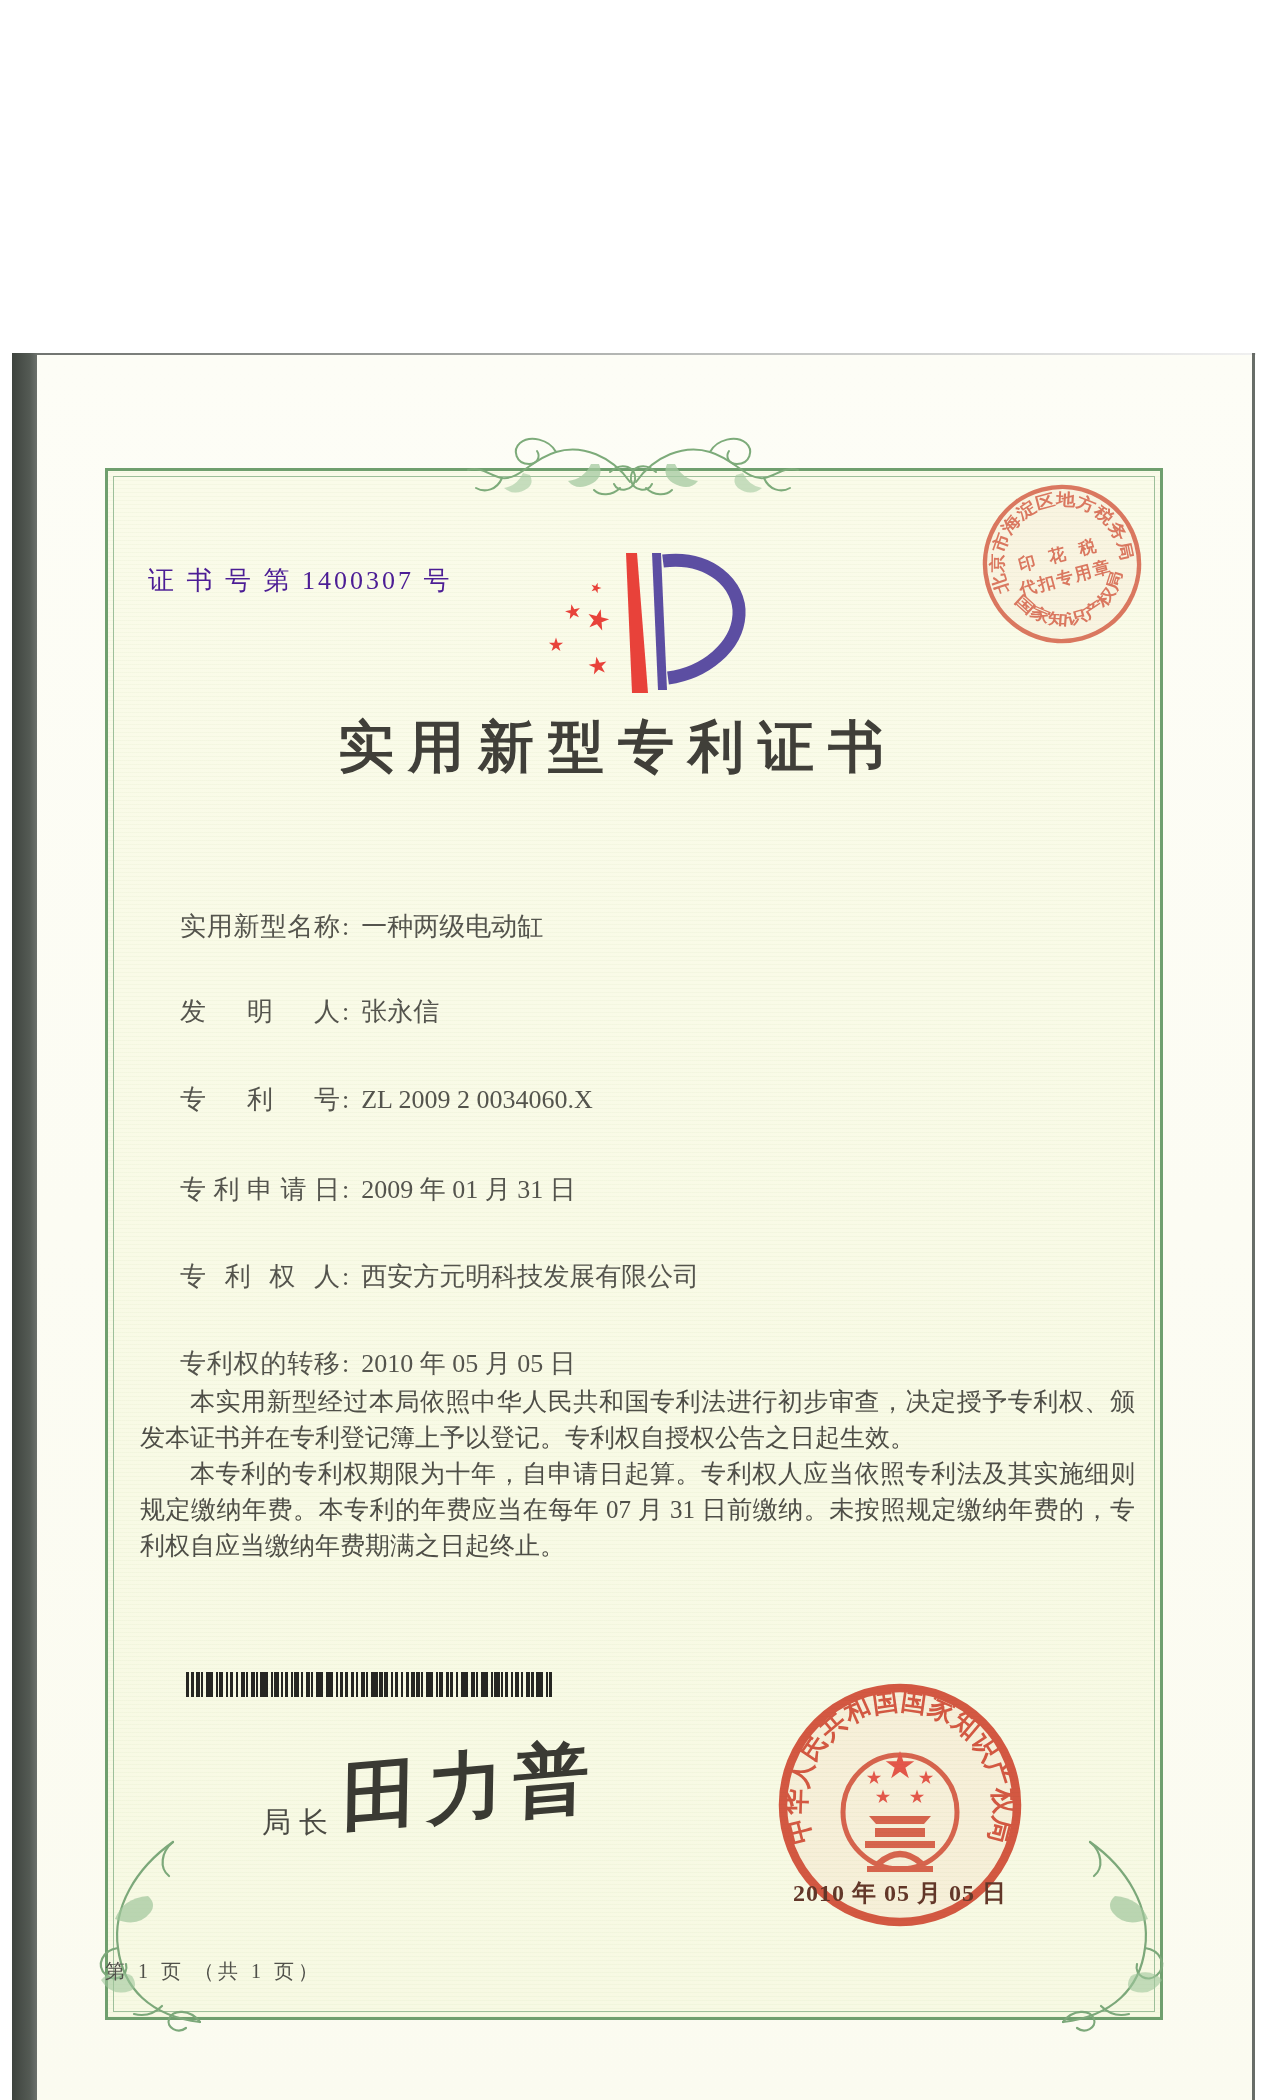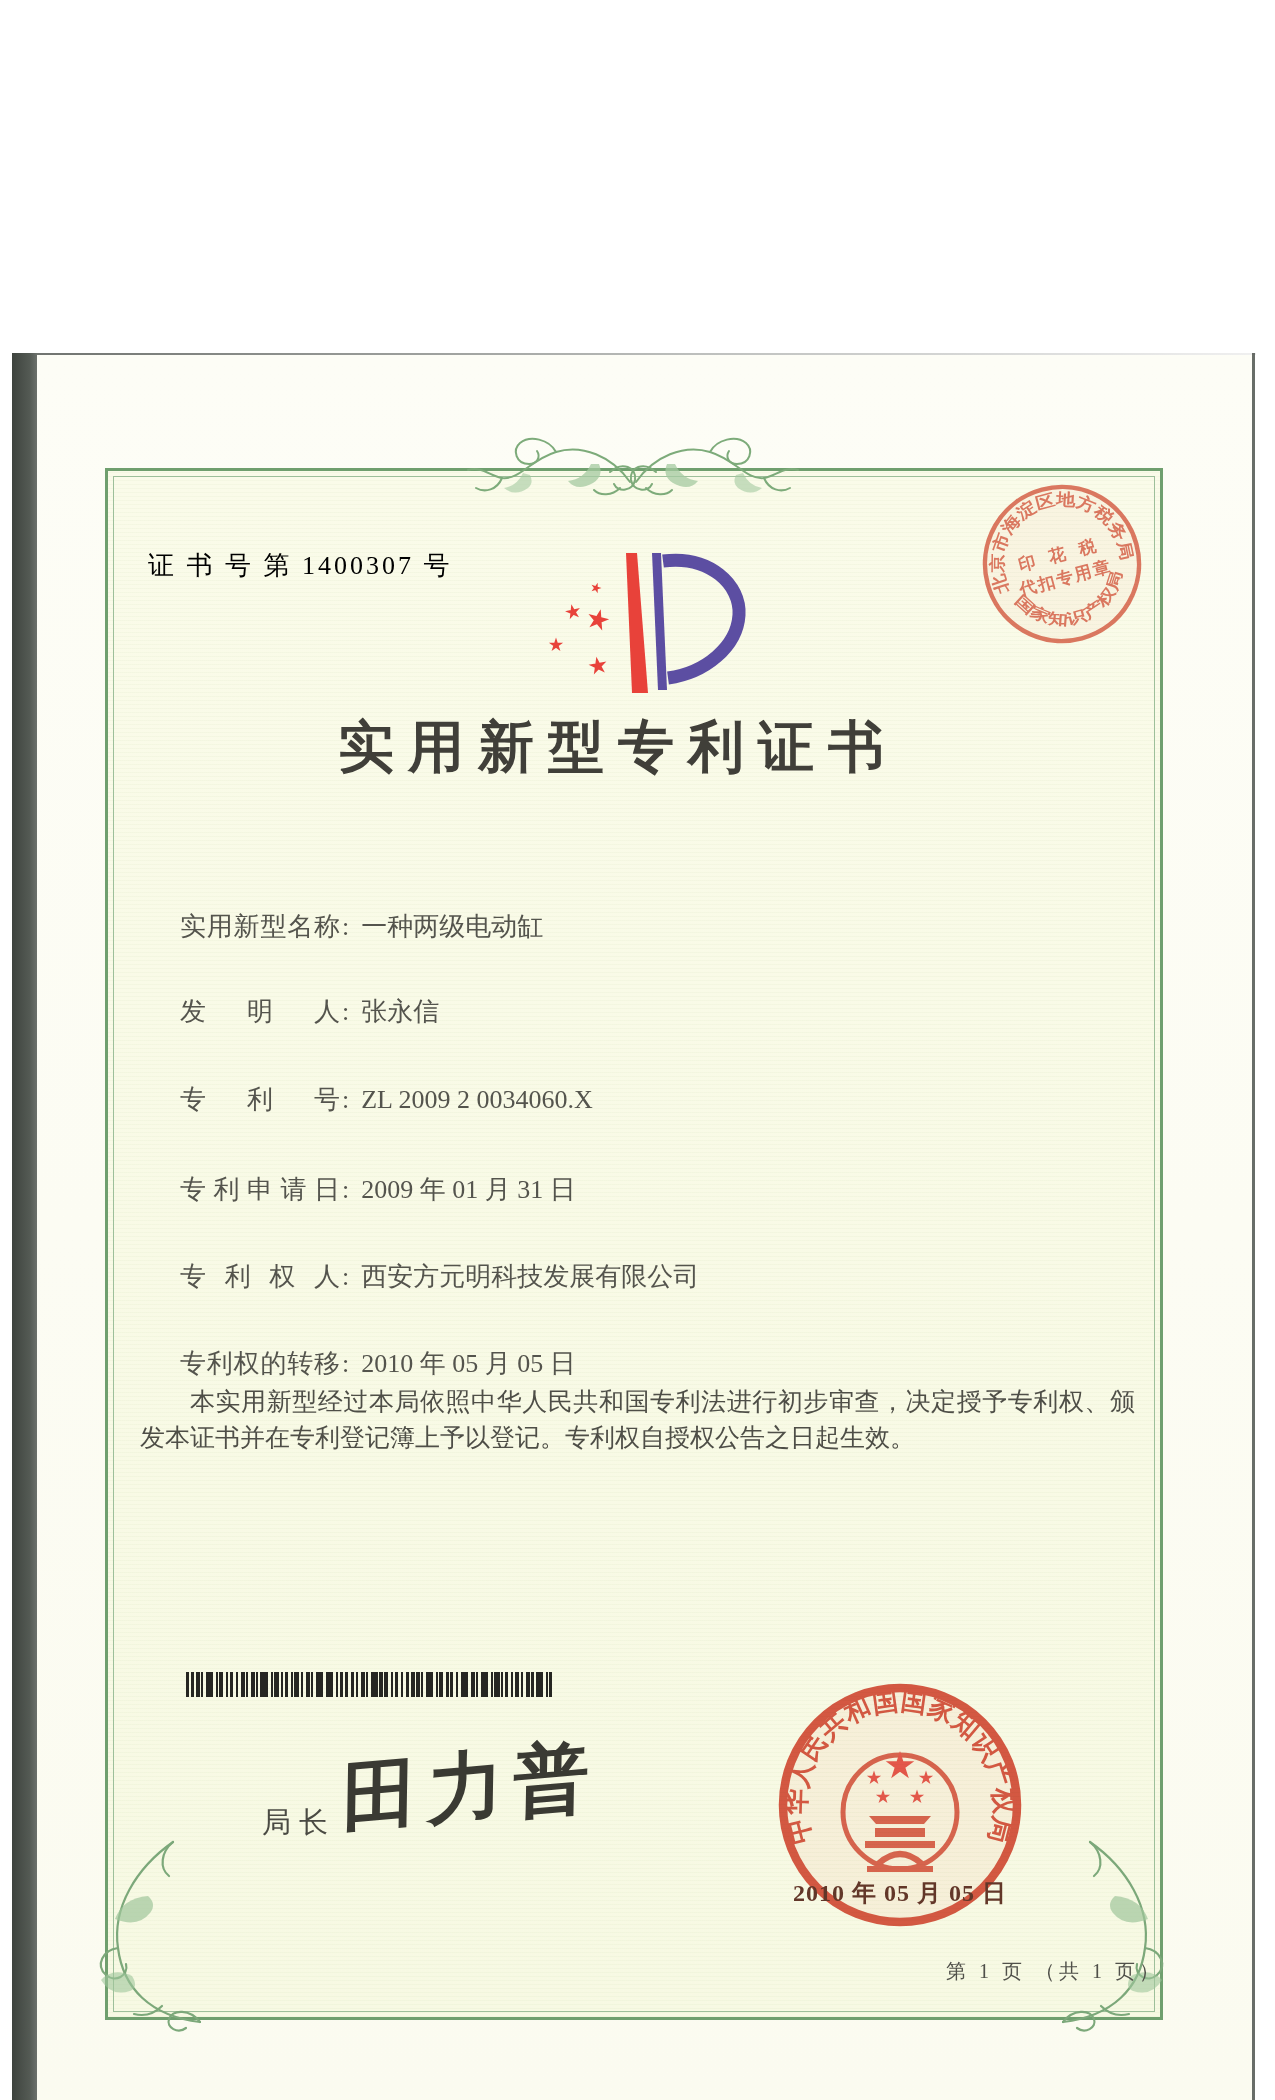--- a/index.html
+++ b/index.html
@@ -15,21 +15,21 @@
     background:linear-gradient(180deg,#fdfdf6,#fbfbf0);}
   
   .frame-outer{position:absolute;left:105px;top:468px;width:1058px;height:1552px;box-sizing:border-box;
     border:3px solid #6f9f6e;
     background:
       repeating-linear-gradient(0deg, rgba(170,195,140,.07) 0 1px, rgba(0,0,0,0) 1px 4px),
       linear-gradient(180deg,#fafbe9,#f7f9e3);}
   .frame-inner{position:absolute;inset:5px;border:1px solid #9dbf9a;}
   .orn{position:absolute;}
   
-  .cert-no{position:absolute;left:148px;top:548px;font-size:26px;letter-spacing:3px;color:#000000;text-align:right;}
+  .cert-no{position:absolute;left:148px;top:563px;font-size:26px;letter-spacing:3px;color:#4c1d95;text-align:right;}
   .logo{position:absolute;left:505px;top:545px;width:250px;height:160px;}
   .title{position:absolute;left:89px;top:710px;width:1058px;text-align:center;
     font-size:56px;font-weight:bold;letter-spacing:14px;color:#403f39;}
   .fields{position:absolute;left:180px;top:885px;width:900px;}
   .field-row{position:absolute;left:0;font-size:26px;color:#54544d;white-space:nowrap;margin-top:24px;}
   .field-label{display:inline-block;width:160px;text-align:justify;text-align-last:justify;}
   .field-colon{display:inline-block;margin:0 12px 0 2px;}
   .f0{top:0;} .f1{top:85px;} .f2{top:173px;} .f3{top:263px;} .f4{top:350px;} .f5{top:437px;}
   .bodytext{position:absolute;left:140px;top:1384px;width:995px;font-size:25px;line-height:36px;
     color:#4e4e47;text-align:justify;}
@@ -38,21 +38,21 @@
     background:
       repeating-linear-gradient(90deg,#262622 0 2px,rgba(0,0,0,0) 2px 5px),
       repeating-linear-gradient(90deg,#262622 0 3px,rgba(0,0,0,0) 3px 11px),
       repeating-linear-gradient(90deg,rgba(0,0,0,0) 0 6px,#262622 6px 8px,rgba(0,0,0,0) 8px 17px);}
   .sig-title{position:absolute;left:262px;top:1803px;font-size:29px;color:#4a4a43;letter-spacing:8px;}
   .sig-name{position:absolute;left:342px;top:1748px;font-size:76px;font-weight:bold;color:#3a3a33;
     letter-spacing:10px;transform:rotate(-5deg) skewX(-6deg);transform-origin:left center;white-space:nowrap;}
   .seal-main{position:absolute;left:775px;top:1680px;width:250px;height:250px;mix-blend-mode:multiply;opacity:.95;}
   .seal-tax{position:absolute;left:978px;top:480px;width:168px;height:168px;
     transform:rotate(-15deg);mix-blend-mode:multiply;opacity:.9;}
-  .footer{position:absolute;left:105px;top:1958px;width:1058px;text-align:right;
+  .footer{position:absolute;left:105px;top:1958px;width:1058px;text-align:left;
     font-size:20px;letter-spacing:4px;color:#50504a;}
 </style>
 </head>
 <body>
 
 <div id="stage">
 
   <div class="scan-top-line"></div>
   <div class="scan-left-strip"></div>
   <div class="scan-right-line"></div>
@@ -125,20 +125,21 @@
     <div class="field-row f4">
       <span class="field-label">专利权人</span><span class="field-colon">:</span><span>西安方元明科技发展有限公司</span>
     </div>
     <div class="field-row f5">
       <span class="field-label">专利权的转移</span><span class="field-colon">:</span><span>2010 年 05 月 05 日</span>
     </div>
   </div>
 
   <div class="bodytext">
     <p>本实用新型经过本局依照中华人民共和国专利法进行初步审查，决定授予专利权、颁发本证书并在专利登记簿上予以登记。专利权自授权公告之日起生效。</p>
+    <p>本专利的专利权期限为十年，自申请日起算。专利权人应当依照专利法及其实施细则规定缴纳年费。本专利的年费应当在每年 07 月 31 日前缴纳。未按照规定缴纳年费的，专利权自应当缴纳年费期满之日起终止。</p>
   </div>
 
   <div class="barcode"></div>
 
   <div class="sig-title">局长</div>
   <div class="sig-name">田力普</div>
 
   <svg class="seal-main" viewBox="0 0 250 250">
     <defs>
       <path id="ringTextPath" d="M 39 165 A 95 95 0 1 1 211 165" fill="none"></path>

